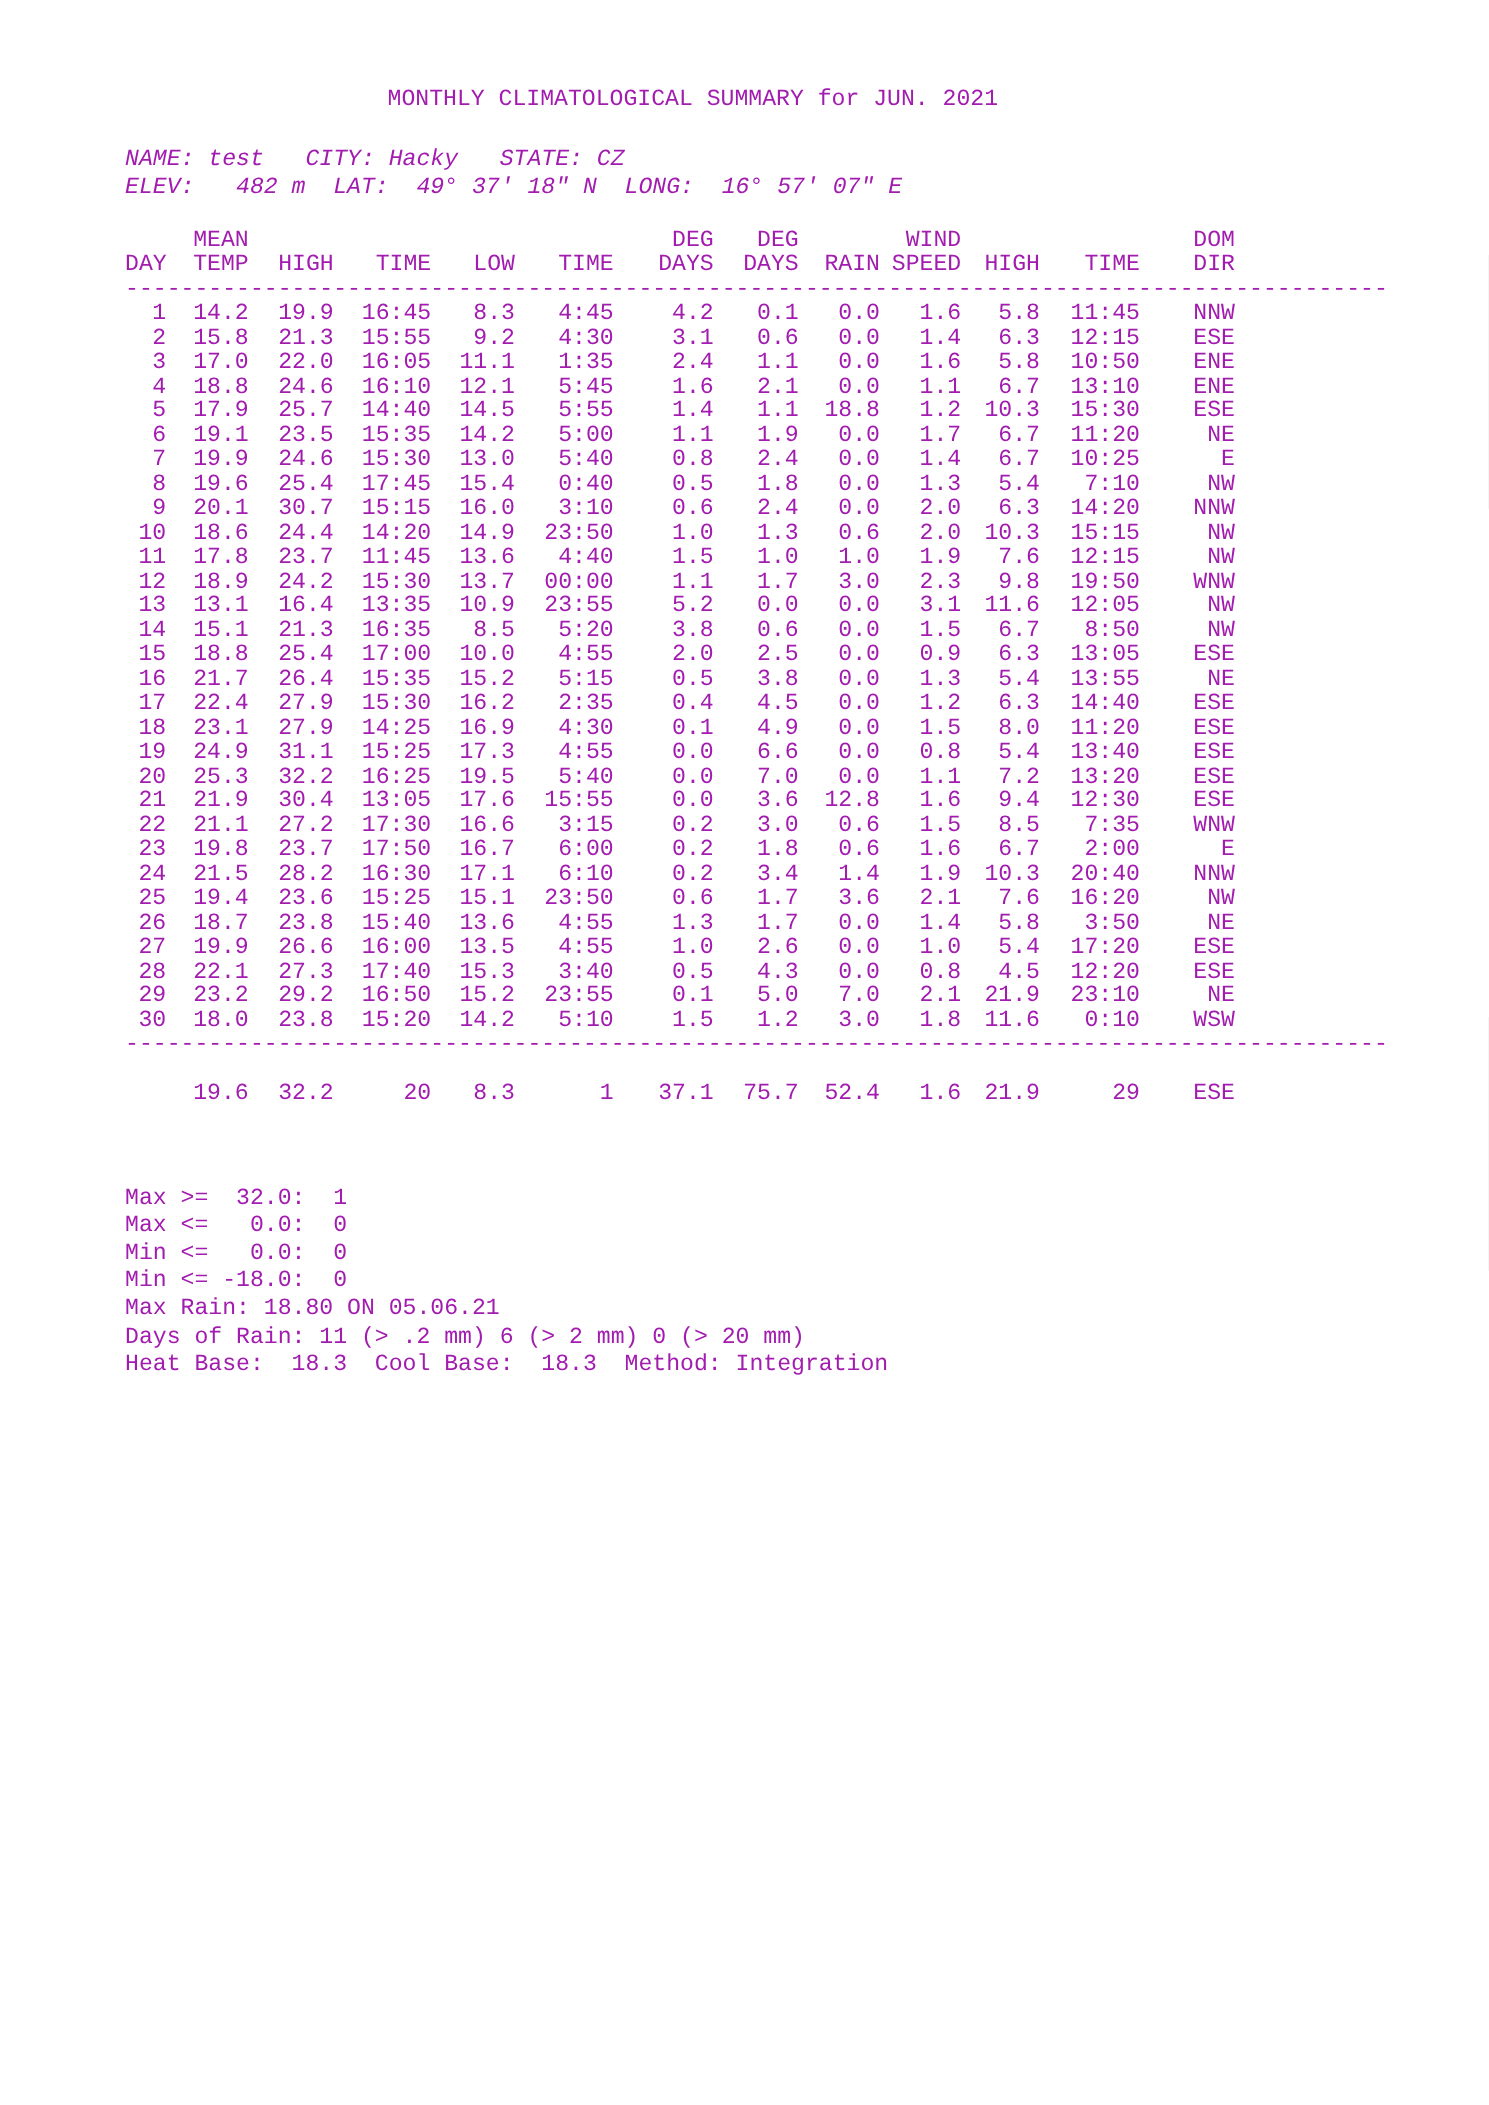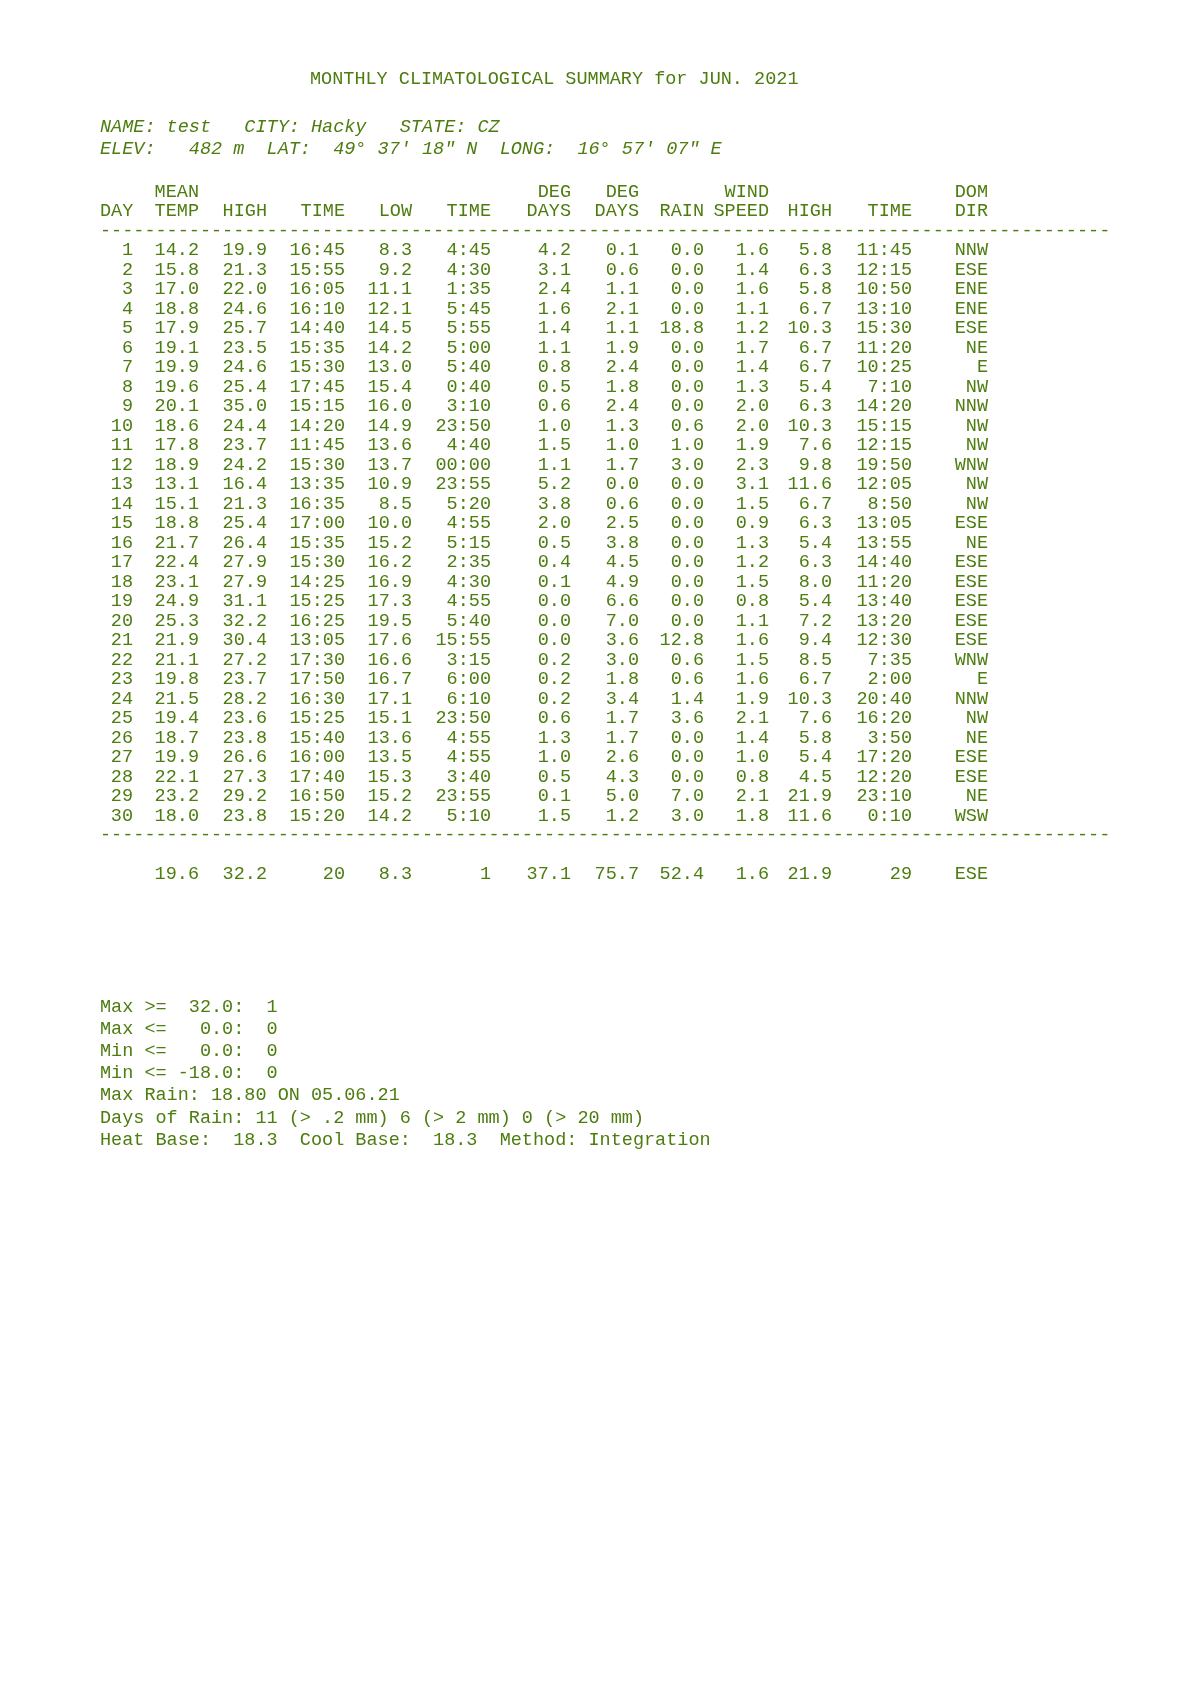--- a/index.html
+++ b/index.html
@@ -1,20 +1,20 @@
 <!DOCTYPE html>
 <html><head>
 <meta charset="utf-8">
 <style>
   html,body{margin:0;padding:0;background:#e8e8e8;}
   .page{
     position:relative;
     width:1191px;height:1684px;
     background:#ffffff;
-    color:#4d7c0f;
+    color:#a21caf;
     font-family:"Liberation Mono","DejaVu Sans Mono",monospace;
     font-size:18.5px;
     line-height:19.5px;
     box-sizing:border-box;
     padding:70px 0 0 100px;
     overflow:hidden;
   }
   .line{white-space:pre;}
   .title-line{margin-left:210px;}
   .station-block{margin-top:27px;line-height:22px;font-style:italic;}
@@ -42,21 +42,21 @@
   table.grid td:nth-child(8){width:68px}
   table.grid td:nth-child(9){width:65px}
   table.grid td:nth-child(10){width:65px}
   table.grid td:nth-child(11){width:63px}
   table.grid td:nth-child(12){width:80px}
   table.grid td:nth-child(13){width:76px}
   td.pr1{padding-right:11px;}
   td.pr2{padding-right:22px;}
   .divider{white-space:pre;line-height:19.5px;letter-spacing:0;}
   .summary-table{margin-top:19.5px;}
-  .stats-block{margin-top:112px;line-height:22.2px;}
+  .stats-block{margin-top:63px;line-height:22.2px;}
 </style>
 </head>
 <body>
 
 <div class="page">
 
   <div class="line title-line">MONTHLY CLIMATOLOGICAL SUMMARY for JUN. 2021</div>
 
   <div class="station-block">
     <div class="line">NAME: test   CITY: Hacky   STATE: CZ</div>
@@ -218,21 +218,21 @@
             <td>1.8</td>
             <td>0.0</td>
             <td>1.3</td>
             <td>5.4</td>
             <td>7:10</td>
             <td>NW</td>
           </tr>
           <tr>
             <td>9</td>
             <td>20.1</td>
-            <td>35.0</td>
+            <td>30.7</td>
             <td>15:15</td>
             <td>16.0</td>
             <td>3:10</td>
             <td>0.6</td>
             <td>2.4</td>
             <td>0.0</td>
             <td>2.0</td>
             <td>6.3</td>
             <td>14:20</td>
             <td>NNW</td>

